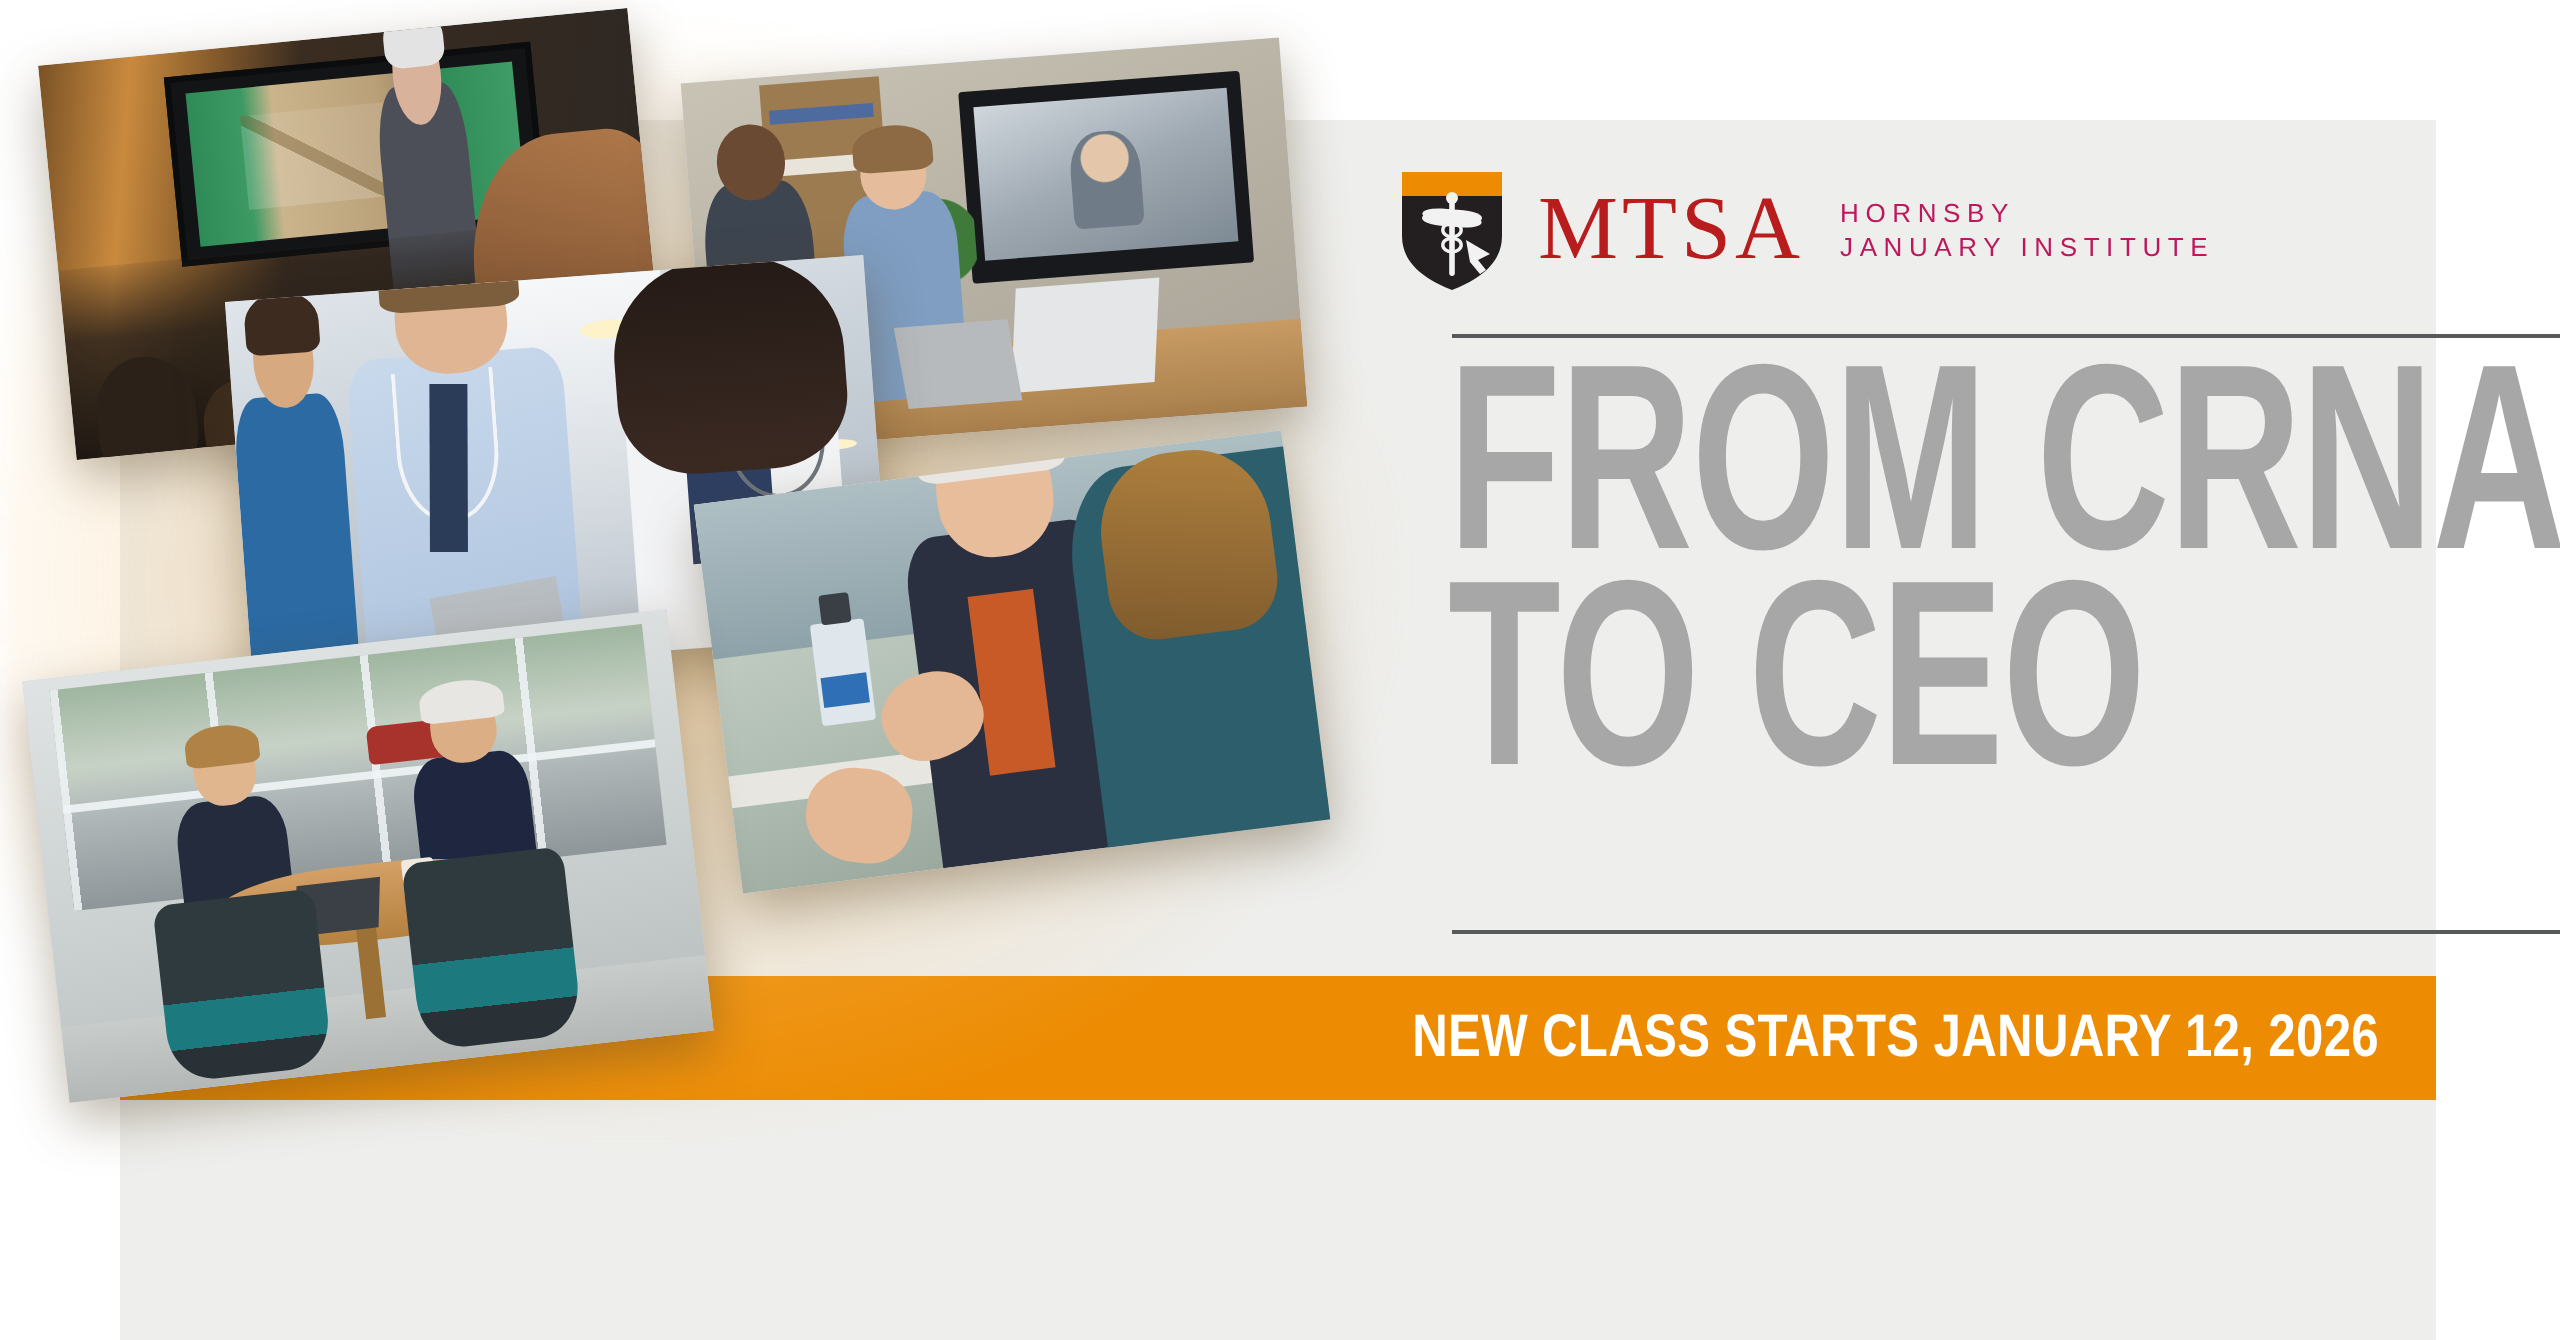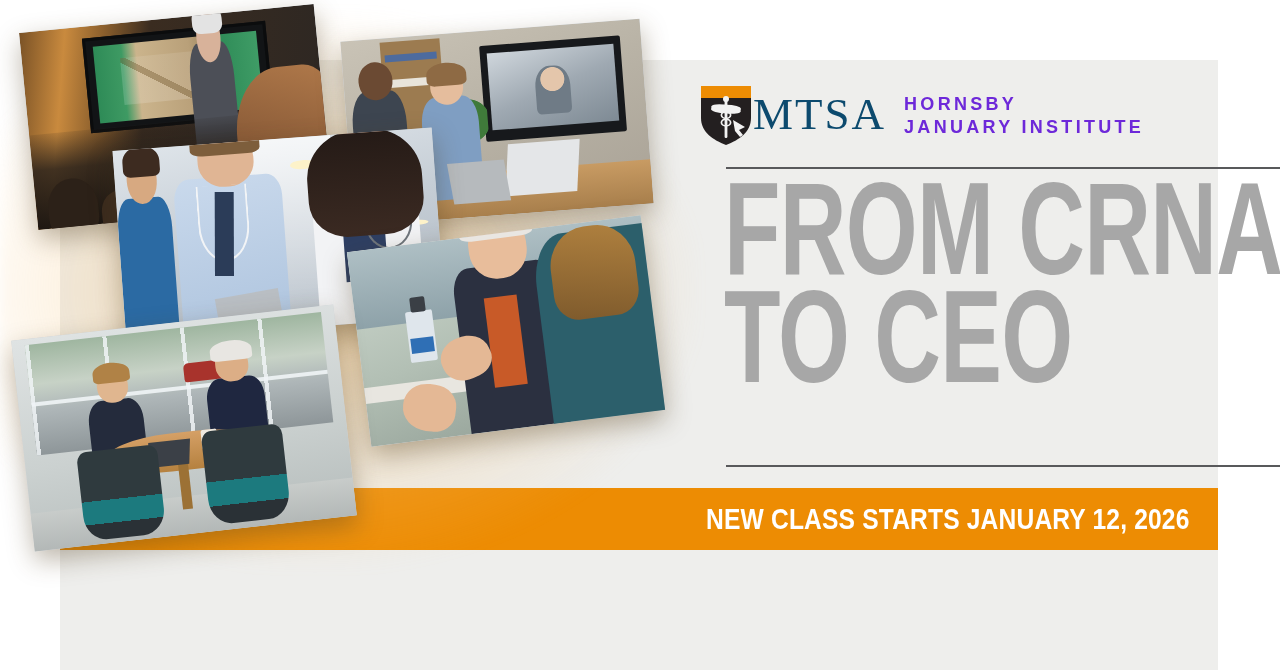--- a/index.html
+++ b/index.html
@@ -37,33 +37,34 @@
     position:relative;
     width:54px; height:62px;
     flex:0 0 auto;
   }
   .shield svg { display:block; width:54px; height:62px; }
 
   .wordmark {
     font-family:"Liberation Serif", serif;
     font-size:45px;
     font-weight:400;
-    color:#0c4a6e;
+    color:#b91c1c;
     letter-spacing:2px;
     line-height:1;
+    margin-left:16px;
     margin-top:-2px;
   }
 
   .subwordmark {
     margin-left:18px;
     margin-top:2px;
-    color:#6d28d9;
+    color:#be185d;
     font-family:"Liberation Sans", sans-serif;
-    font-size:18px;
-    font-weight:700;
+    font-size:13px;
+    font-weight:400;
     letter-spacing:3.3px;
     line-height:1.28;
     white-space:nowrap;
   }
   .subwordmark .l2 { display:block; }
 
   
   .rule {
     position:absolute;
     left:726px;

